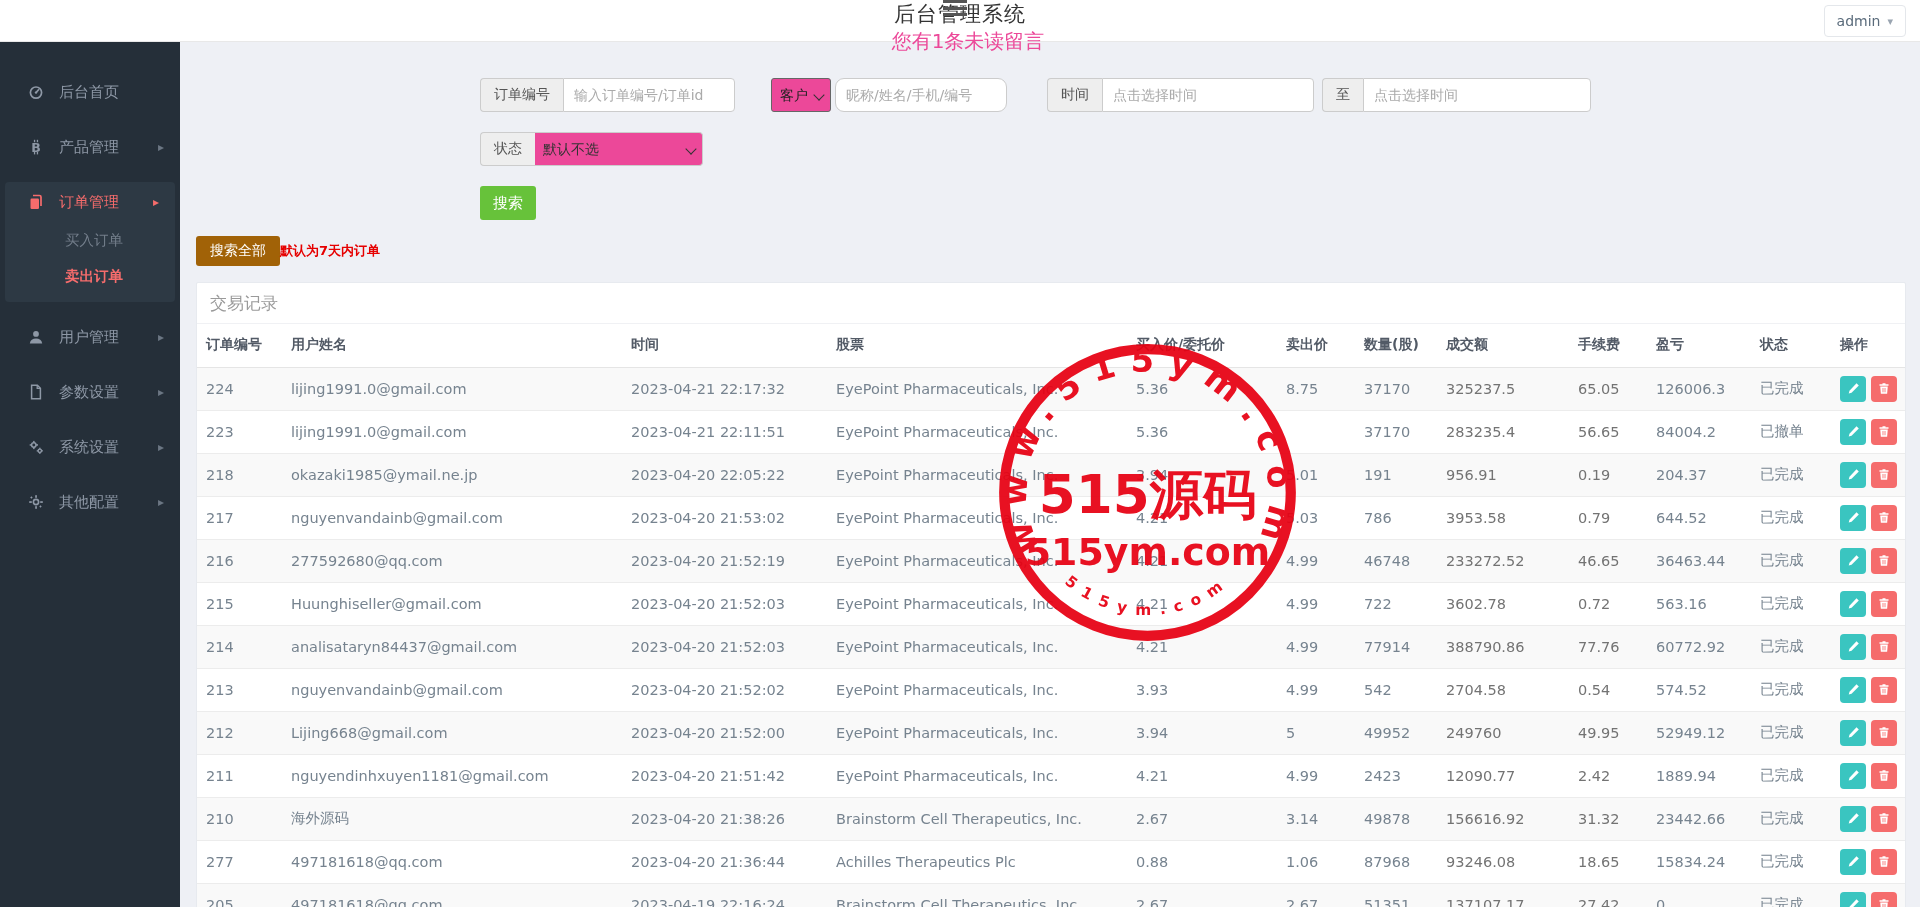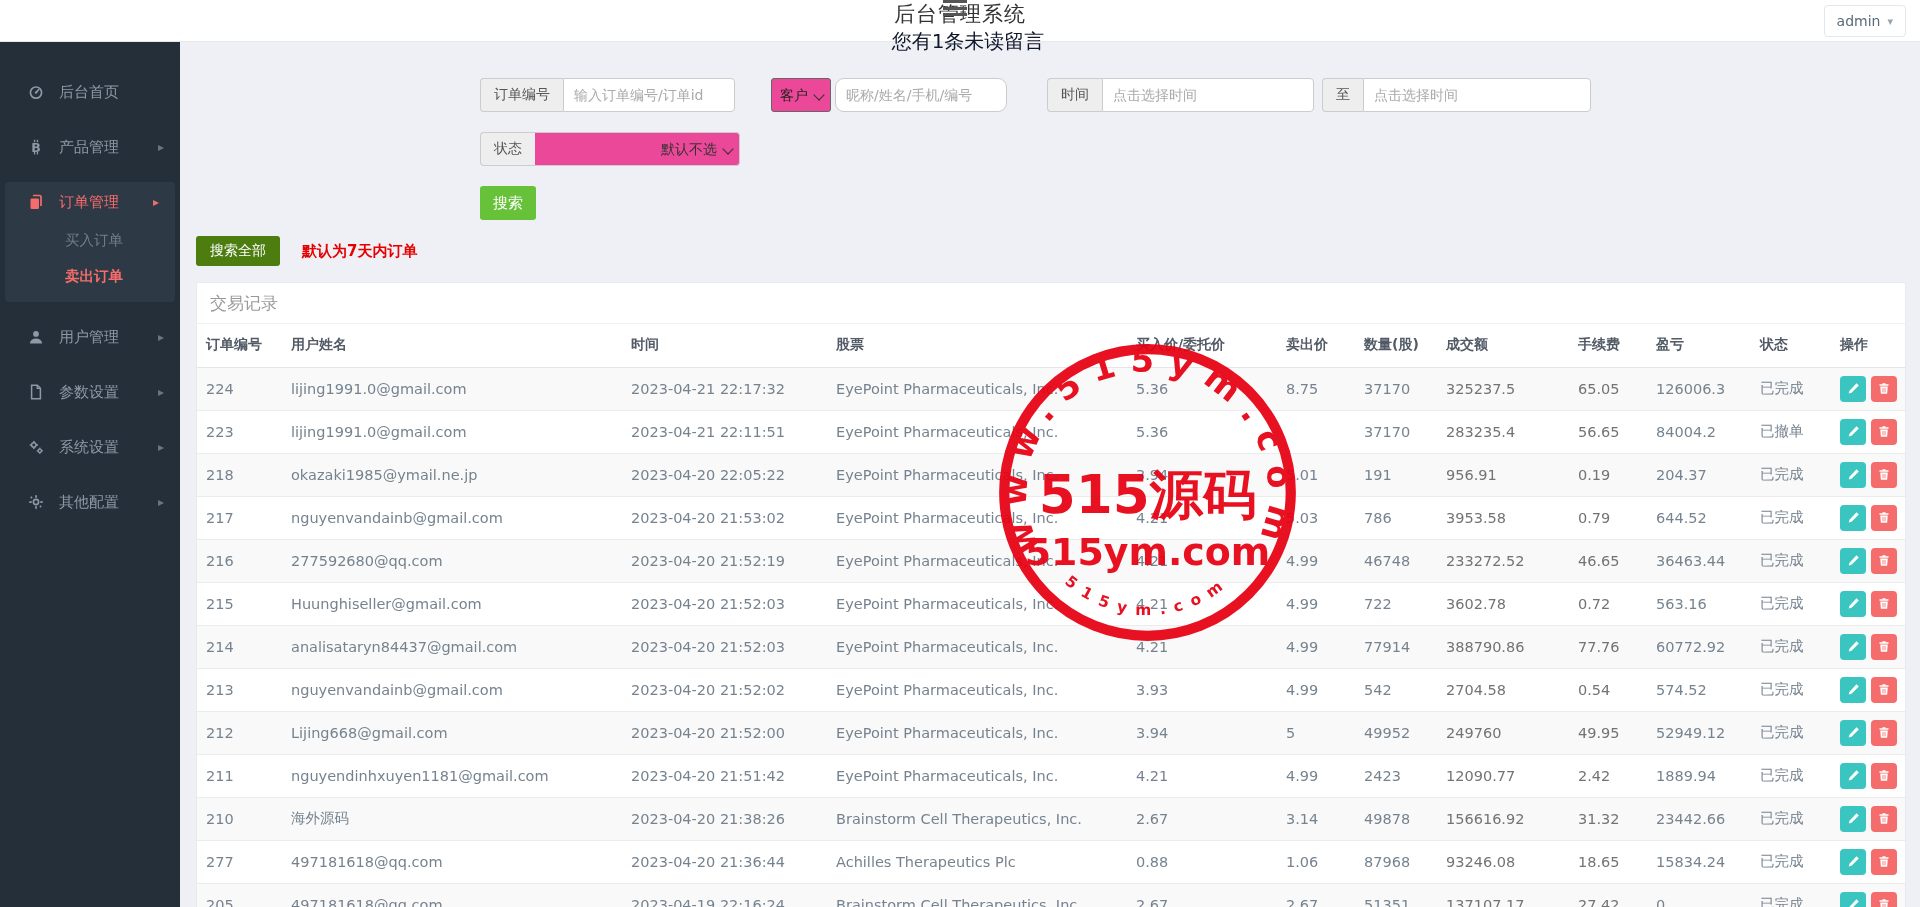--- a/index.html
+++ b/index.html
@@ -6,21 +6,21 @@
   html,body { width:1920px; height:907px; overflow:hidden; background:#eef0f5;
     font-family:"DejaVu Sans","Liberation Sans",sans-serif; }
 
   
   .header { position:relative; height:42px; background:#fff; border-bottom:1px solid #e8e8e8;
     display:flex; align-items:center; padding:0 14px; z-index:20;flex-direction:column; }
   .hamburger { width:24px; height:16px; position:relative; cursor:pointer; margin:0 14px 0 4px; }
   .hamburger i { position:absolute; left:0; width:24px; height:3px; background:#555; }
   .hamburger i:nth-child(1){top:0;} .hamburger i:nth-child(2){top:6.5px;} .hamburger i:nth-child(3){top:13px;}
   .app-title { font-size:21px; color:#333; letter-spacing:1px; }
-  .notice { font-size:20px; color:#0f172a; margin-left:16px; }
+  .notice { font-size:20px; color:#ec4899; margin-left:16px; }
   .user-btn { position:absolute; right:14px; top:5px; height:32px; padding:0 12px;
     border:1px solid #e4e7eb; border-radius:4px; background:#fff; color:#5a6b7b;
     font-size:14px; display:flex; align-items:center; gap:7px; cursor:pointer; }
   .user-caret { color:#9aa5b1; font-size:11px; }
 
   
   .body-wrap { display:flex; height:865px; }
   .sidebar { width:180px; background:#252f39; flex:none; padding-top:30px; }
   .main { flex:1; padding:36px 16px 0 16px; position:relative; }
 
@@ -45,29 +45,29 @@
     font-size:14px; color:#555; display:flex; align-items:center; padding:0 13px; white-space:nowrap; }
   .itext { height:34px; border:1px solid #ccc; border-radius:0 4px 4px 0; padding:0 10px;
     font-size:14px; color:#555; outline:none; font-family:inherit; }
   .itext::placeholder { color:#aaa; }
   .sel-wrap { position:relative; }
   .sel { height:34px; font-size:14px; color:#222; border:1.5px solid #666; border-radius:3px;
     background:#ec4899; padding:0 22px 0 8px; appearance:none; -webkit-appearance:none; font-family:inherit; }
   .sel-wrap .chev { position:absolute; right:8px; top:13px; width:8px; height:8px; pointer-events:none; }
   .chev::before { content:""; position:absolute; width:7px; height:7px; border-right:1.6px solid #333;
     border-bottom:1.6px solid #333; transform:rotate(45deg); }
-  .status-sel { width:205px; border:1px solid #ccc; border-left:none; border-radius:0 4px 4px 0; color:#333;text-align:right; }
+  .status-sel { width:168px; border:1px solid #ccc; border-left:none; border-radius:0 4px 4px 0; color:#333; }
   .g1 { margin-right:36px; } .g2 { margin-right:40px; } .g3 { margin-right:8px; }
   .w-order { width:172px; } .w-cust { width:172px; } .w-time { width:212px; } .w-time2 { width:228px; }
 
   .btn { border:none; border-radius:3px; cursor:pointer; font-family:inherit; }
   .btn-search { height:34px; padding:0 13px; background:#67c23a; color:#fff; font-size:15px; margin-bottom:16px; }
   .actions { display:flex; align-items:center; margin-bottom:16px; }
-  .btn-search-all { height:30px; padding:0 14px; background:#4d7c0f; color:#fff; font-size:14px; }
-  .hint { margin-left:22px; color:#e60000; font-size:15px; font-weight:bold; }
+  .btn-search-all { height:30px; padding:0 14px; background:#a16207; color:#fff; font-size:14px; }
+  .hint { color:#e60000; font-size:13px; font-weight:bold; }
 
   
   .panel { background:#fff; border:1px solid #e7eaef; border-radius:2px; }
   .panel-title { height:41px; line-height:40px; padding:0 13px; color:#9a9a9a; font-size:17px;
     border-bottom:1px solid #f0f1f4; }
   table { width:100%; border-collapse:collapse; table-layout:fixed; }
   th { height:43px; text-align:left; font-size:14px; color:#525a66; font-weight:bold;
     padding:0 8px 0 9px; border-bottom:1px solid #e5e5e5; overflow:hidden; white-space:nowrap; }
   td { height:43px; font-size:14.5px; color:#76838f; padding:0 8px 0 9px; overflow:hidden;
     white-space:nowrap; border-bottom:1px solid #ececec; }

